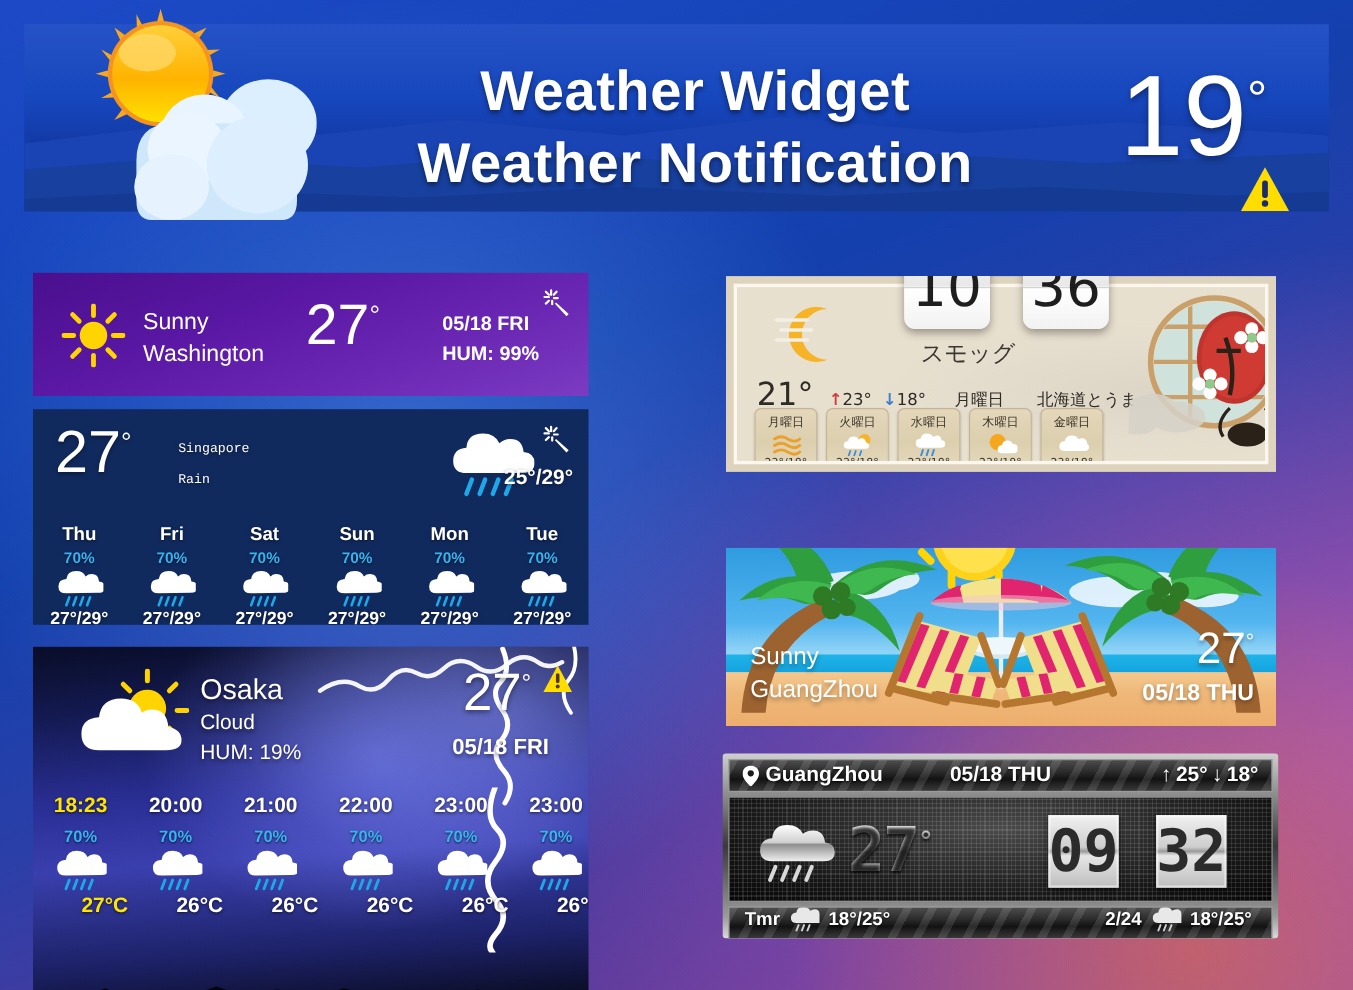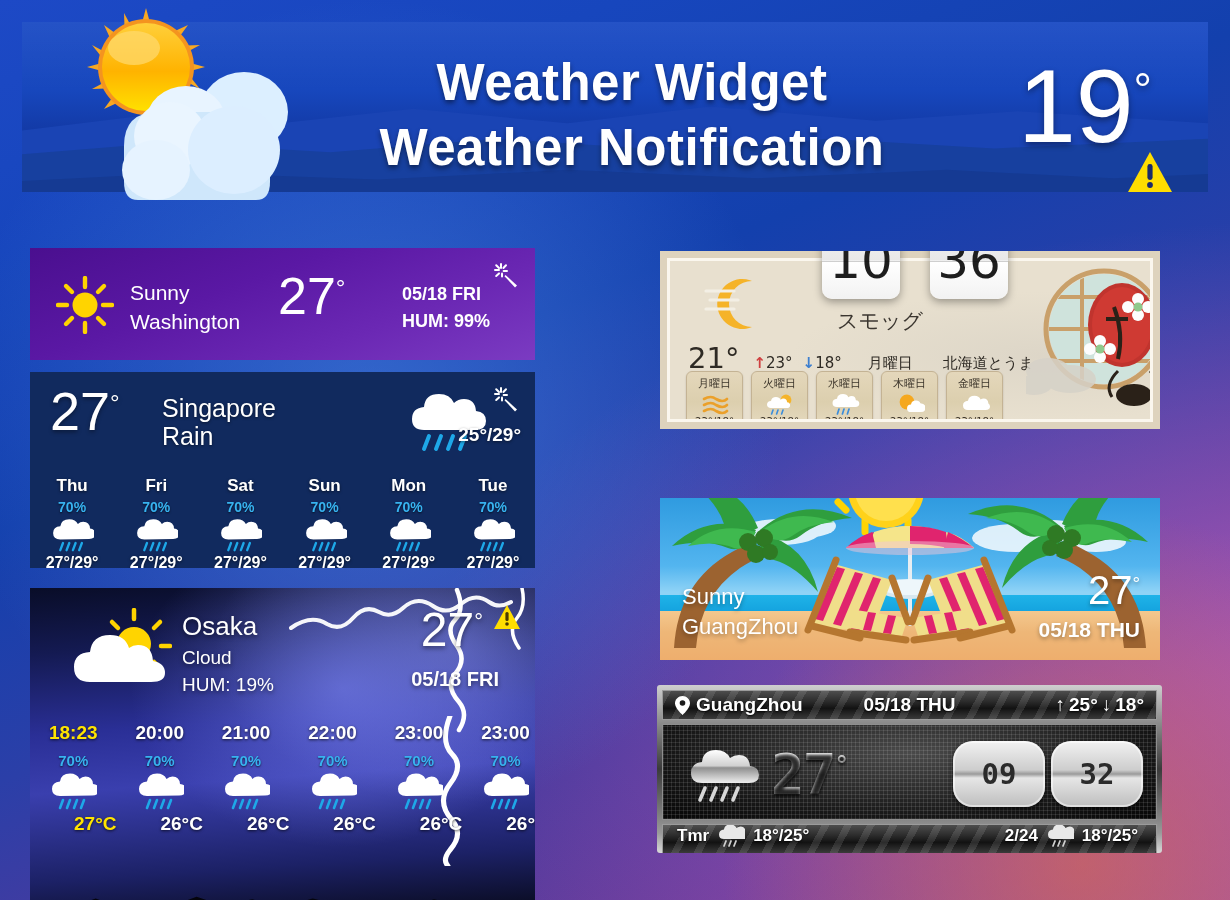--- a/index.html
+++ b/index.html
@@ -67,22 +67,22 @@
     background:
       radial-gradient(ellipse at 18% 74%, rgba(236,150,78,0.60) 0%, rgba(236,150,78,0) 34%),
       radial-gradient(ellipse at 60% 92%, rgba(222,132,64,0.50) 0%, rgba(222,132,64,0) 40%),
       radial-gradient(ellipse at 40% 40%, rgba(92,128,200,0.45) 0%, rgba(60,90,170,0) 55%),
       linear-gradient(172deg, #0d2350 0%, #112a5e 26%, #163islands 27%, #17356e 48%, #112a57 72%, #0c1f45 100%);
     background-color: #112a5e;
   }
   #w-singapore .big { position: absolute; left: 20px; top: 12px; color: #fff; font-size: 54px; font-weight: 300; line-height: 1;
     text-shadow: 0 2px 4px rgba(0,0,0,0.4); }
   #w-singapore .big sup { font-size: 24px; }
-  #w-singapore .cityblk { position: absolute; left: 132px; top: 22px; color: #fff; font-size: 25px; line-height: 28px;
-    text-shadow: 0 1px 3px rgba(0,0,0,0.5); }
+  #w-singapore .cityblk { position: absolute; left: 132px; top: 22px; color: #fff; font-size: 12px; line-height: 28px;
+    text-shadow: 0 1px 3px rgba(0,0,0,0.5); font-family: Liberation Mono, monospace; }
   #w-singapore .cur-icon { position: absolute; left: 378px; top: 14px; width: 78px; height: 66px; }
   #w-singapore .range { position: absolute; right: 14px; top: 52px; color: #fff; font-size: 19px; font-weight: bold;
     text-shadow: 0 1px 3px rgba(0,0,0,0.5); }
   .fcrow { position: absolute; left: 0; width: 100%; display: flex; }
   .fcell { flex: 1; text-align: center; color: #fff; }
   .fcell .d { font-size: 17px; font-weight: bold; text-shadow: 0 1px 3px rgba(0,0,0,0.6); }
   .fcell .p { font-size: 14px; font-weight: bold; color: #37b3f0; margin-top: 3px; text-shadow: 0 1px 2px rgba(0,0,0,0.6); }
   .fcell .ic { margin: 1px auto 2px; width: 44px; height: 36px; }
   .fcell .t { font-size: 16px; font-weight: bold; text-shadow: 0 1px 3px rgba(0,0,0,0.6); }
 
@@ -189,25 +189,25 @@
   .mscreen .ric { position: absolute; left: 24px; top: 18px; width: 72px; height: 60px; }
   .mscreen .big {
     position: absolute; left: 108px; top: 16px; font-size: 56px; font-weight: bold;
     font-family: "DejaVu Sans Mono", monospace; letter-spacing: -2px;
     background: linear-gradient(180deg,#ffffff 0%,#d8d8d8 42%,#8e8e8e 52%,#f2f2f2 100%);
     -webkit-background-clip: text; background-clip: text; color: transparent;
     text-shadow: 0 2px 3px rgba(0,0,0,0.8);
   }
   .mscreen .big sup { font-size: 24px; }
   .mflip {
-    position: absolute; top: 16px; width: 92px; height: 66px; border-radius: 20px;
+    position: absolute; top: 16px; width: 64px; height: 66px; border-radius: 0;
     background: linear-gradient(180deg,#f2f2f2 0%,#cdcdcd 44%,#9a9a9a 50%,#e6e6e6 56%,#bdbdbd 100%);
     box-shadow: inset 0 0 0 2px rgba(255,255,255,0.5), 0 2px 5px rgba(0,0,0,0.7);
     display: flex; align-items: center; justify-content: center;
-    font-family: "DejaVu Sans Mono", monospace; font-size: 29px; font-weight: bold; color: #2b2b2b;
+    font-family: "DejaVu Sans Mono", monospace; font-size: 53px; font-weight: bold; color: #2b2b2b;
   }
   #m-hh { left: 290px; } #m-mm { left: 388px; }
   .mfoot { height: 30px; display: flex; align-items: flex-start; color: #fff; font-size: 17px; font-weight: bold;
     background:
       repeating-linear-gradient(118deg, rgba(255,255,255,0.11) 0 7px, rgba(255,255,255,0) 7px 20px),
       linear-gradient(180deg, #4d4d4d 0%, #2b2b2b 38%, #121212 62%, #3a3a3a 100%);
     border: 1px solid #9b9b9b; text-shadow: 0 1px 2px rgba(0,0,0,0.9); }
   .mfoot .seg { display: flex; align-items: center; gap: 8px; }
   .mfoot .ic { width: 28px; height: 22px; }
 </style>

